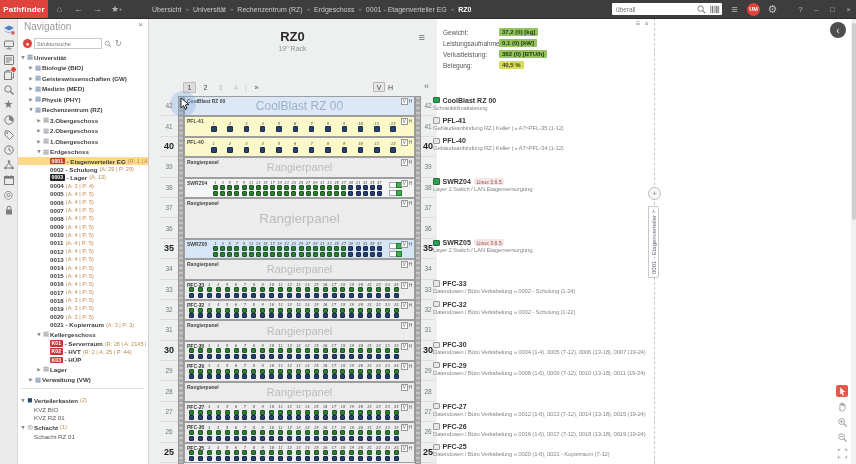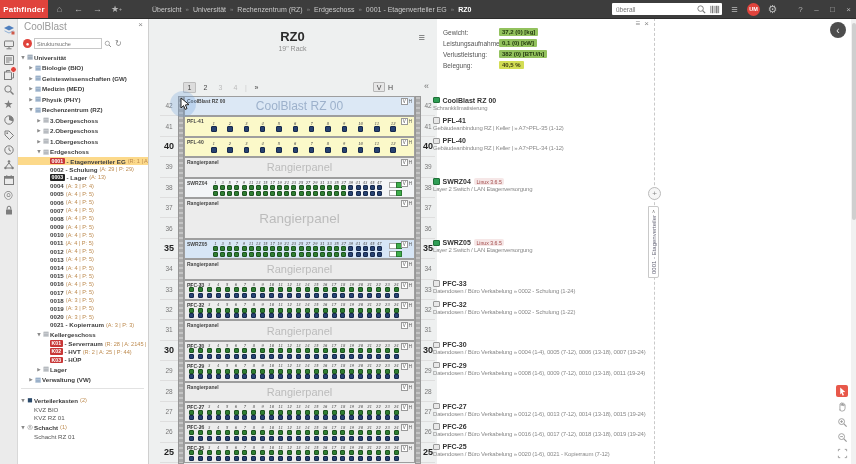--- a/index.html
+++ b/index.html
@@ -261,21 +261,21 @@
     <span class="rico" style="top:170px;font-size:11px;font-family:'DejaVu Sans',sans-serif">◎</span>
     <span class="rico" style="top:185px">
       <svg viewBox="0 0 12 12">
           <rect x="3" y="5.5" width="6" height="5" rx="0.5" fill="currentColor"></rect>
           <path d="M4.2 5.5 V4 a1.8 1.8 0 0 1 3.6 0 V5.5" fill="none" stroke="currentColor"></path>
         </svg>
     </span>
   </div>
 
   <div id="navpanel">
-    <div id="navtitle">CoolBlast</div>
+    <div id="navtitle">Navigation</div>
     <div id="navclose">×</div>
     <div id="filterrow">
       <span id="filtericon">●</span>
       <input id="treesearch" placeholder="Struktursuche" style="">
       <span style="color:#888;width:9px;display:inline-flex">
         <svg viewBox="0 0 12 12" style="width:8px;height:8px">
             <circle cx="5" cy="5" r="3.2" fill="none" stroke="currentColor"></circle>
             <line x1="7.5" y1="7.5" x2="10.5" y2="10.5" stroke="currentColor" stroke-width="1.4"></line>
           </svg>
       </span>

